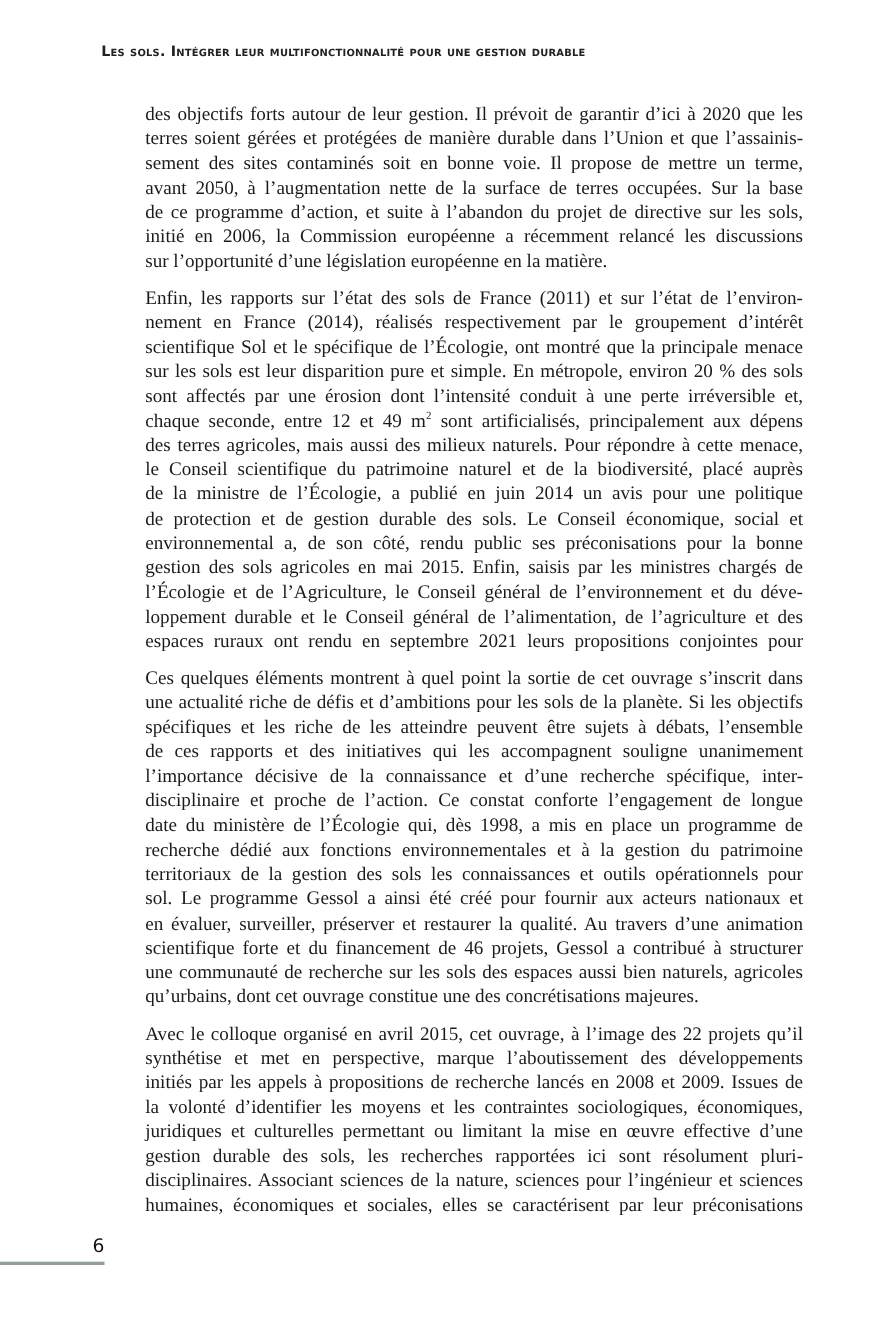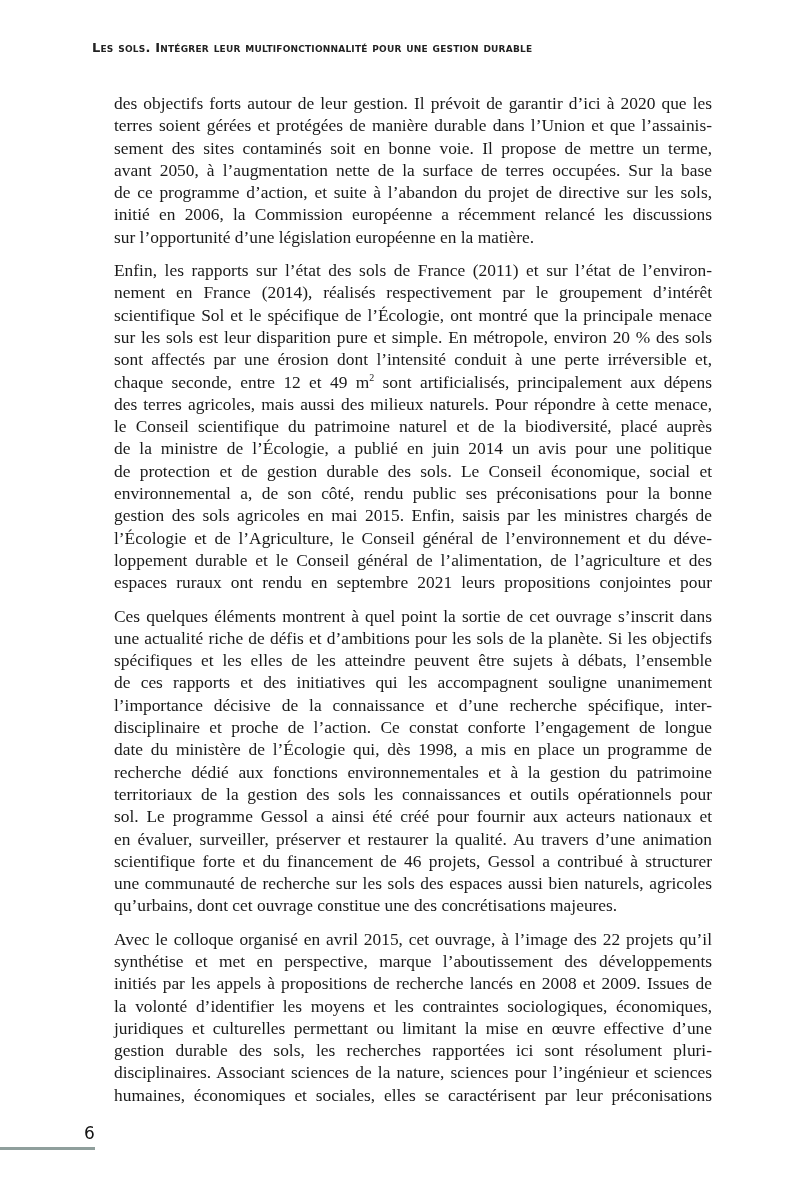--- a/index.html
+++ b/index.html
@@ -26,21 +26,21 @@
       color: #222;
       font-variant: small-caps;
       text-transform: lowercase;
       white-space: nowrap;
     }
     .running-header .cap {
       text-transform: none;
     }
     .body-text {
       position: absolute;
-      left: 114px;
+      left: 132px;
       top: 92px;
       width: 598px;
       font-family: "Liberation Serif", "DejaVu Serif", serif;
       font-size: 17.4px;
       line-height: 22.3px;
       text-align: justify;
       hyphens: manual;
       color: #1a1a1a;
     }
     .body-text p {
@@ -106,21 +106,21 @@
     <span class="line" style="">de protection et de gestion durable des sols. Le Conseil économique, social et</span>
     <span class="line" style="">environnemental a, de son côté, rendu public ses préconisations pour la bonne</span>
     <span class="line" style="">gestion des sols agricoles en mai 2015. Enfin, saisis par les ministres chargés de</span>
     <span class="line" style="">l’Écologie et de l’Agriculture, le Conseil général de l’environnement et du déve-</span>
     <span class="line" style="">loppement durable et le Conseil général de l’alimentation, de l’agriculture et des</span>
     <span class="line" style="">espaces ruraux ont rendu en septembre 2021 leurs propositions conjointes pour</span>
   </p>
   <p>
     <span class="line" style="">Ces quelques éléments montrent à quel point la sortie de cet ouvrage s’inscrit dans</span>
     <span class="line" style="">une actualité riche de défis et d’ambitions pour les sols de la planète. Si les objectifs</span>
-    <span class="line" style="">spécifiques et les elles de les atteindre peuvent être sujets à débats, l’ensemble</span>
+    <span class="line" style="">spécifiques et les riche de les atteindre peuvent être sujets à débats, l’ensemble</span>
     <span class="line" style="">de ces rapports et des initiatives qui les accompagnent souligne unanimement</span>
     <span class="line" style="">l’importance décisive de la connaissance et d’une recherche spécifique, inter-</span>
     <span class="line" style="">disciplinaire et proche de l’action. Ce constat conforte l’engagement de longue</span>
     <span class="line" style="">date du ministère de l’Écologie qui, dès 1998, a mis en place un programme de</span>
     <span class="line" style="">recherche dédié aux fonctions environnementales et à la gestion du patrimoine</span>
     <span class="line" style="">territoriaux de la gestion des sols les connaissances et outils opérationnels pour</span>
     <span class="line" style="">sol. Le programme Gessol a ainsi été créé pour fournir aux acteurs nationaux et</span>
     <span class="line" style="">en évaluer, surveiller, préserver et restaurer la qualité. Au travers d’une animation</span>
     <span class="line" style="">scientifique forte et du financement de 46 projets, Gessol a contribué à structurer</span>
     <span class="line" style="">une communauté de recherche sur les sols des espaces aussi bien naturels, agricoles</span>

